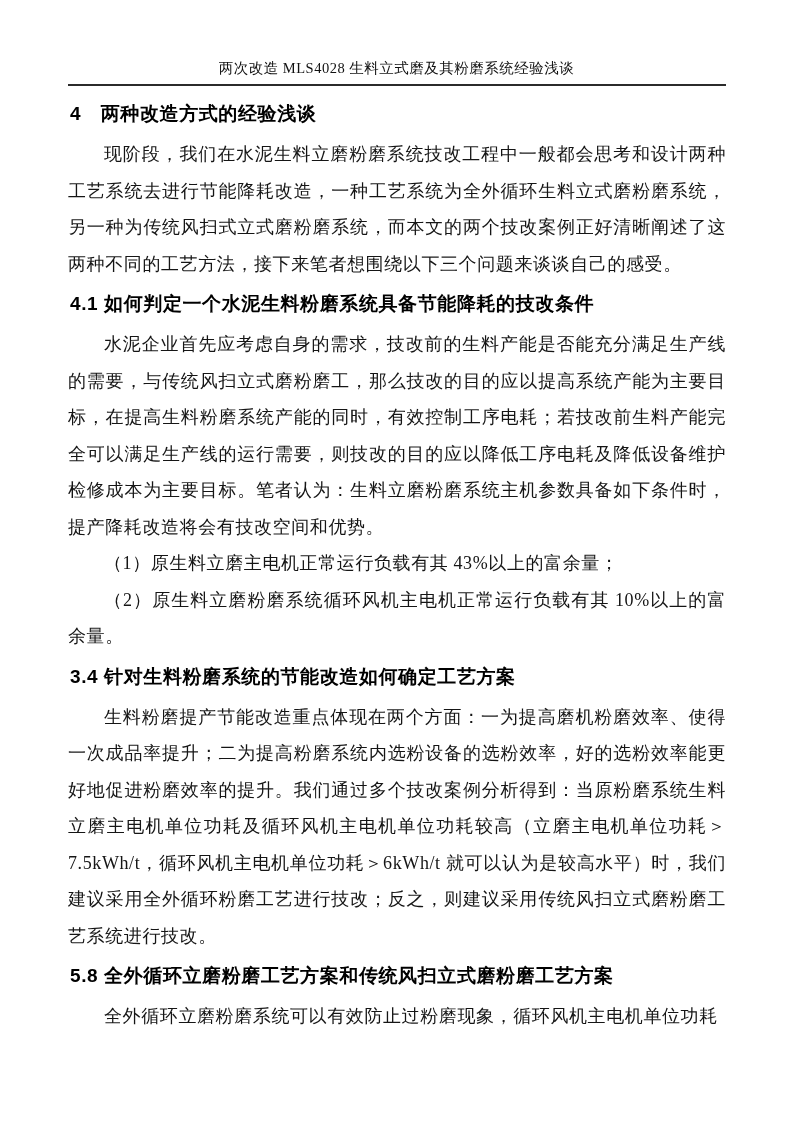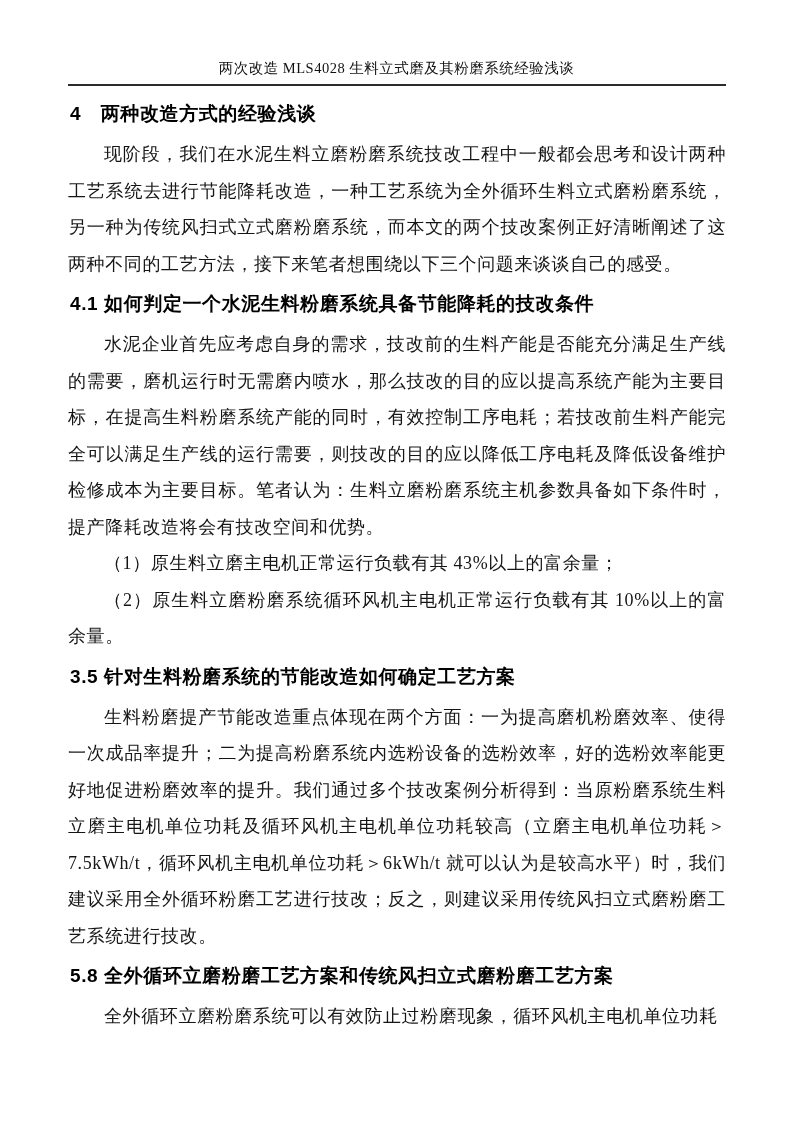--- a/index.html
+++ b/index.html
@@ -96,24 +96,24 @@
 <div class="page">
 
   <div class="header-title">两次改造 MLS4028 生料立式磨及其粉磨系统经验浅谈</div>
 
   <div class="header-rule"></div>
 
   <div class="content">
     <div class="sec-h1">4　两种改造方式的经验浅谈</div>
     <p>现阶段，我们在水泥生料立磨粉磨系统技改工程中一般都会思考和设计两种工艺系统去进行节能降耗改造，一种工艺系统为全外循环生料立式磨粉磨系统，另一种为传统风扫式立式磨粉磨系统，而本文的两个技改案例正好清晰阐述了这两种不同的工艺方法，接下来笔者想围绕以下三个问题来谈谈自己的感受。</p>
     <div class="sec-h2">4.1 如何判定一个水泥生料粉磨系统具备节能降耗的技改条件</div>
-    <p>水泥企业首先应考虑自身的需求，技改前的生料产能是否能充分满足生产线的需要，磨机运行时无需磨内喷水，那么技改的目的应以提高系统产能为主要目标，在提高生料粉磨系统产能的同时，有效控制工序电耗；若技改前生料产能完全可以满足生产线的运行需要，则技改的目的应以降低工序电耗及降低设备维护检修成本为主要目标。笔者认为：生料立磨粉磨系统主机参数具备如下条件时，提产降耗改造将会有技改空间和优势。</p>
+    <p>水泥企业首先应考虑自身的需求，技改前的生料产能是否能充分满足生产线的需要，与传统风扫立式磨粉磨工，那么技改的目的应以提高系统产能为主要目标，在提高生料粉磨系统产能的同时，有效控制工序电耗；若技改前生料产能完全可以满足生产线的运行需要，则技改的目的应以降低工序电耗及降低设备维护检修成本为主要目标。笔者认为：生料立磨粉磨系统主机参数具备如下条件时，提产降耗改造将会有技改空间和优势。</p>
     <p>（1）原生料立磨主电机正常运行负载有其 43%以上的富余量；</p>
     <p>（2）原生料立磨粉磨系统循环风机主电机正常运行负载有其 10%以上的富余量。</p>
-    <div class="sec-h2">3.5 针对生料粉磨系统的节能改造如何确定工艺方案</div>
+    <div class="sec-h2">3.4 针对生料粉磨系统的节能改造如何确定工艺方案</div>
     <p>生料粉磨提产节能改造重点体现在两个方面：一为提高磨机粉磨效率、使得一次成品率提升；二为提高粉磨系统内选粉设备的选粉效率，好的选粉效率能更好地促进粉磨效率的提升。我们通过多个技改案例分析得到：当原粉磨系统生料立磨主电机单位功耗及循环风机主电机单位功耗较高（立磨主电机单位功耗＞7.5kWh/t，循环风机主电机单位功耗＞6kWh/t 就可以认为是较高水平）时，我们建议采用全外循环粉磨工艺进行技改；反之，则建议采用传统风扫立式磨粉磨工艺系统进行技改。</p>
     <div class="sec-h2">5.8 全外循环立磨粉磨工艺方案和传统风扫立式磨粉磨工艺方案</div>
     <p>全外循环立磨粉磨系统可以有效防止过粉磨现象，循环风机主电机单位功耗</p>
   </div>
 
   <svg class="footer-bar" viewBox="0 0 658 9" preserveAspectRatio="none" aria-hidden="true">
     <polygon points="0,4.2 200,1.6 329,0.6 470,1.4 658,4.0 658,4.6 470,6.6 329,8.2 200,6.8 0,4.8" fill="#0a0a0a"></polygon>
   </svg>
 
 

